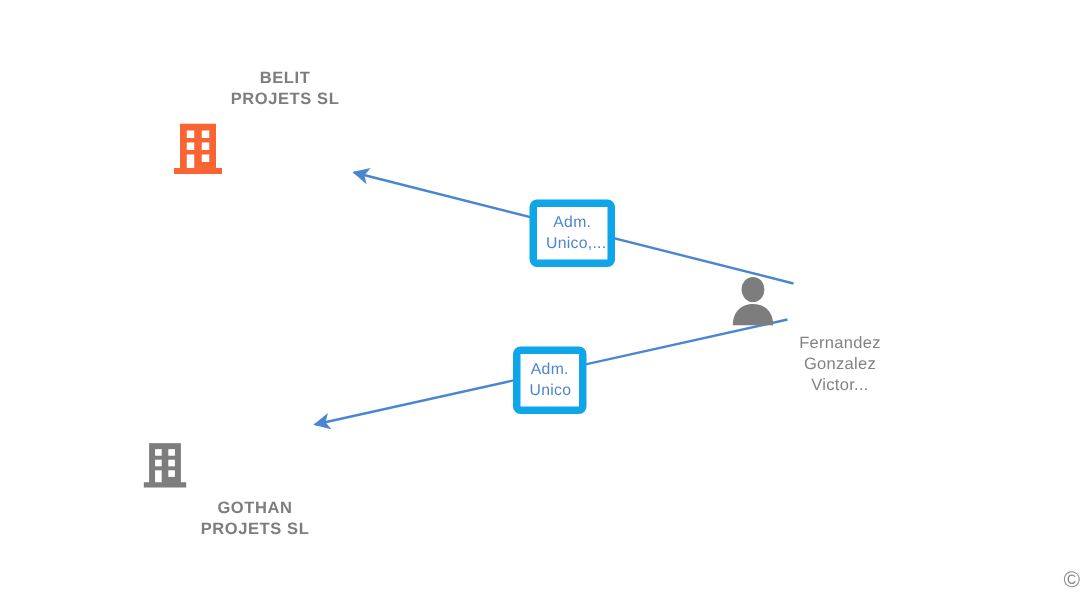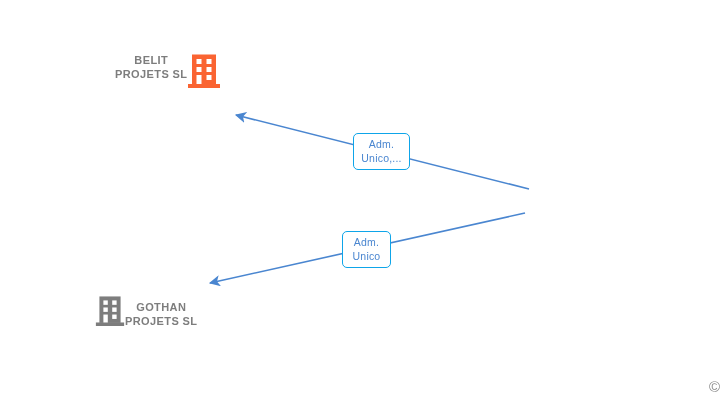--- a/index.html
+++ b/index.html
@@ -23,22 +23,21 @@
     left: 0;
     top: 0;
     width: 728px;
     height: 400px;
   }
 
   
   .node {
     position: absolute;
     display: flex;
-    flex-direction: row;
-    align-items: center;
+    flex-direction: column;
     width: 150px;
   }
   .node-label {
     font-size: 11px;
     line-height: 14px;
     color: #7d7d7d;
     text-align: center;
     letter-spacing: 0.4px;
     white-space: pre-line;
     font-weight: 600;
@@ -58,21 +57,21 @@
   #node-gothan     { left: 95px;  top: 294px; }
   #node-gothan .node-label { margin-top: 6px; }
   #node-person     { left: 485px; top: 183px; }
   #node-person .node-label { margin-top: 5px; }
 
   
   .edge-label {
     position: absolute;
     box-sizing: border-box;
     background: #ffffff;
-    border: 1px solid #0ea5e9;
+    border: 5px solid #0ea5e9;
     border-radius: 5px;
     color: #4a86d0;
     font-size: 10.5px;
     line-height: 14px;
     text-align: center;
     padding: 3px 6px 4px 6px;
     white-space: pre-line;
     letter-spacing: 0.2px;
   }
   #edge-label-belit  { left: 353px; top: 133px; width: 57px; }
@@ -147,20 +146,29 @@
       <rect x="19.5" y="6" width="5" height="5" fill="#ffffff"></rect>
       <rect x="9.5" y="14" width="5" height="5" fill="#ffffff"></rect>
       <rect x="19.5" y="14" width="5" height="5" fill="#ffffff"></rect>
       <rect x="9.5" y="22" width="5" height="9" fill="#ffffff"></rect>
       <rect x="19.5" y="22" width="5" height="5" fill="#ffffff"></rect>
     </svg>
     <div class="node-label">GOTHAN
 PROJETS  SL</div>
   </div>
 
+  <div class="node" id="node-person">
+    <svg class="node-icon" width="34" height="34" viewBox="0 0 34 34" xmlns="http://www.w3.org/2000/svg">
+      <ellipse cx="17" cy="10" rx="7.6" ry="8.4" fill="#7d7d7d"></ellipse>
+      <path d="M 3.5 34 C 3.5 24.2 9.8 19.6 17 19.6 C 24.2 19.6 30.5 24.2 30.5 34 Z" fill="#7d7d7d"></path>
+    </svg>
+    <div class="node-label person">Fernandez
+Gonzalez
+Victor...</div>
+  </div>
 
   <div class="edge-label" id="edge-label-belit">Adm.
 Unico,...</div>
 
   <div class="edge-label" id="edge-label-gothan">Adm.
 Unico</div>
 
   <div id="watermark">
     <span class="copy">©</span>
   </div>

